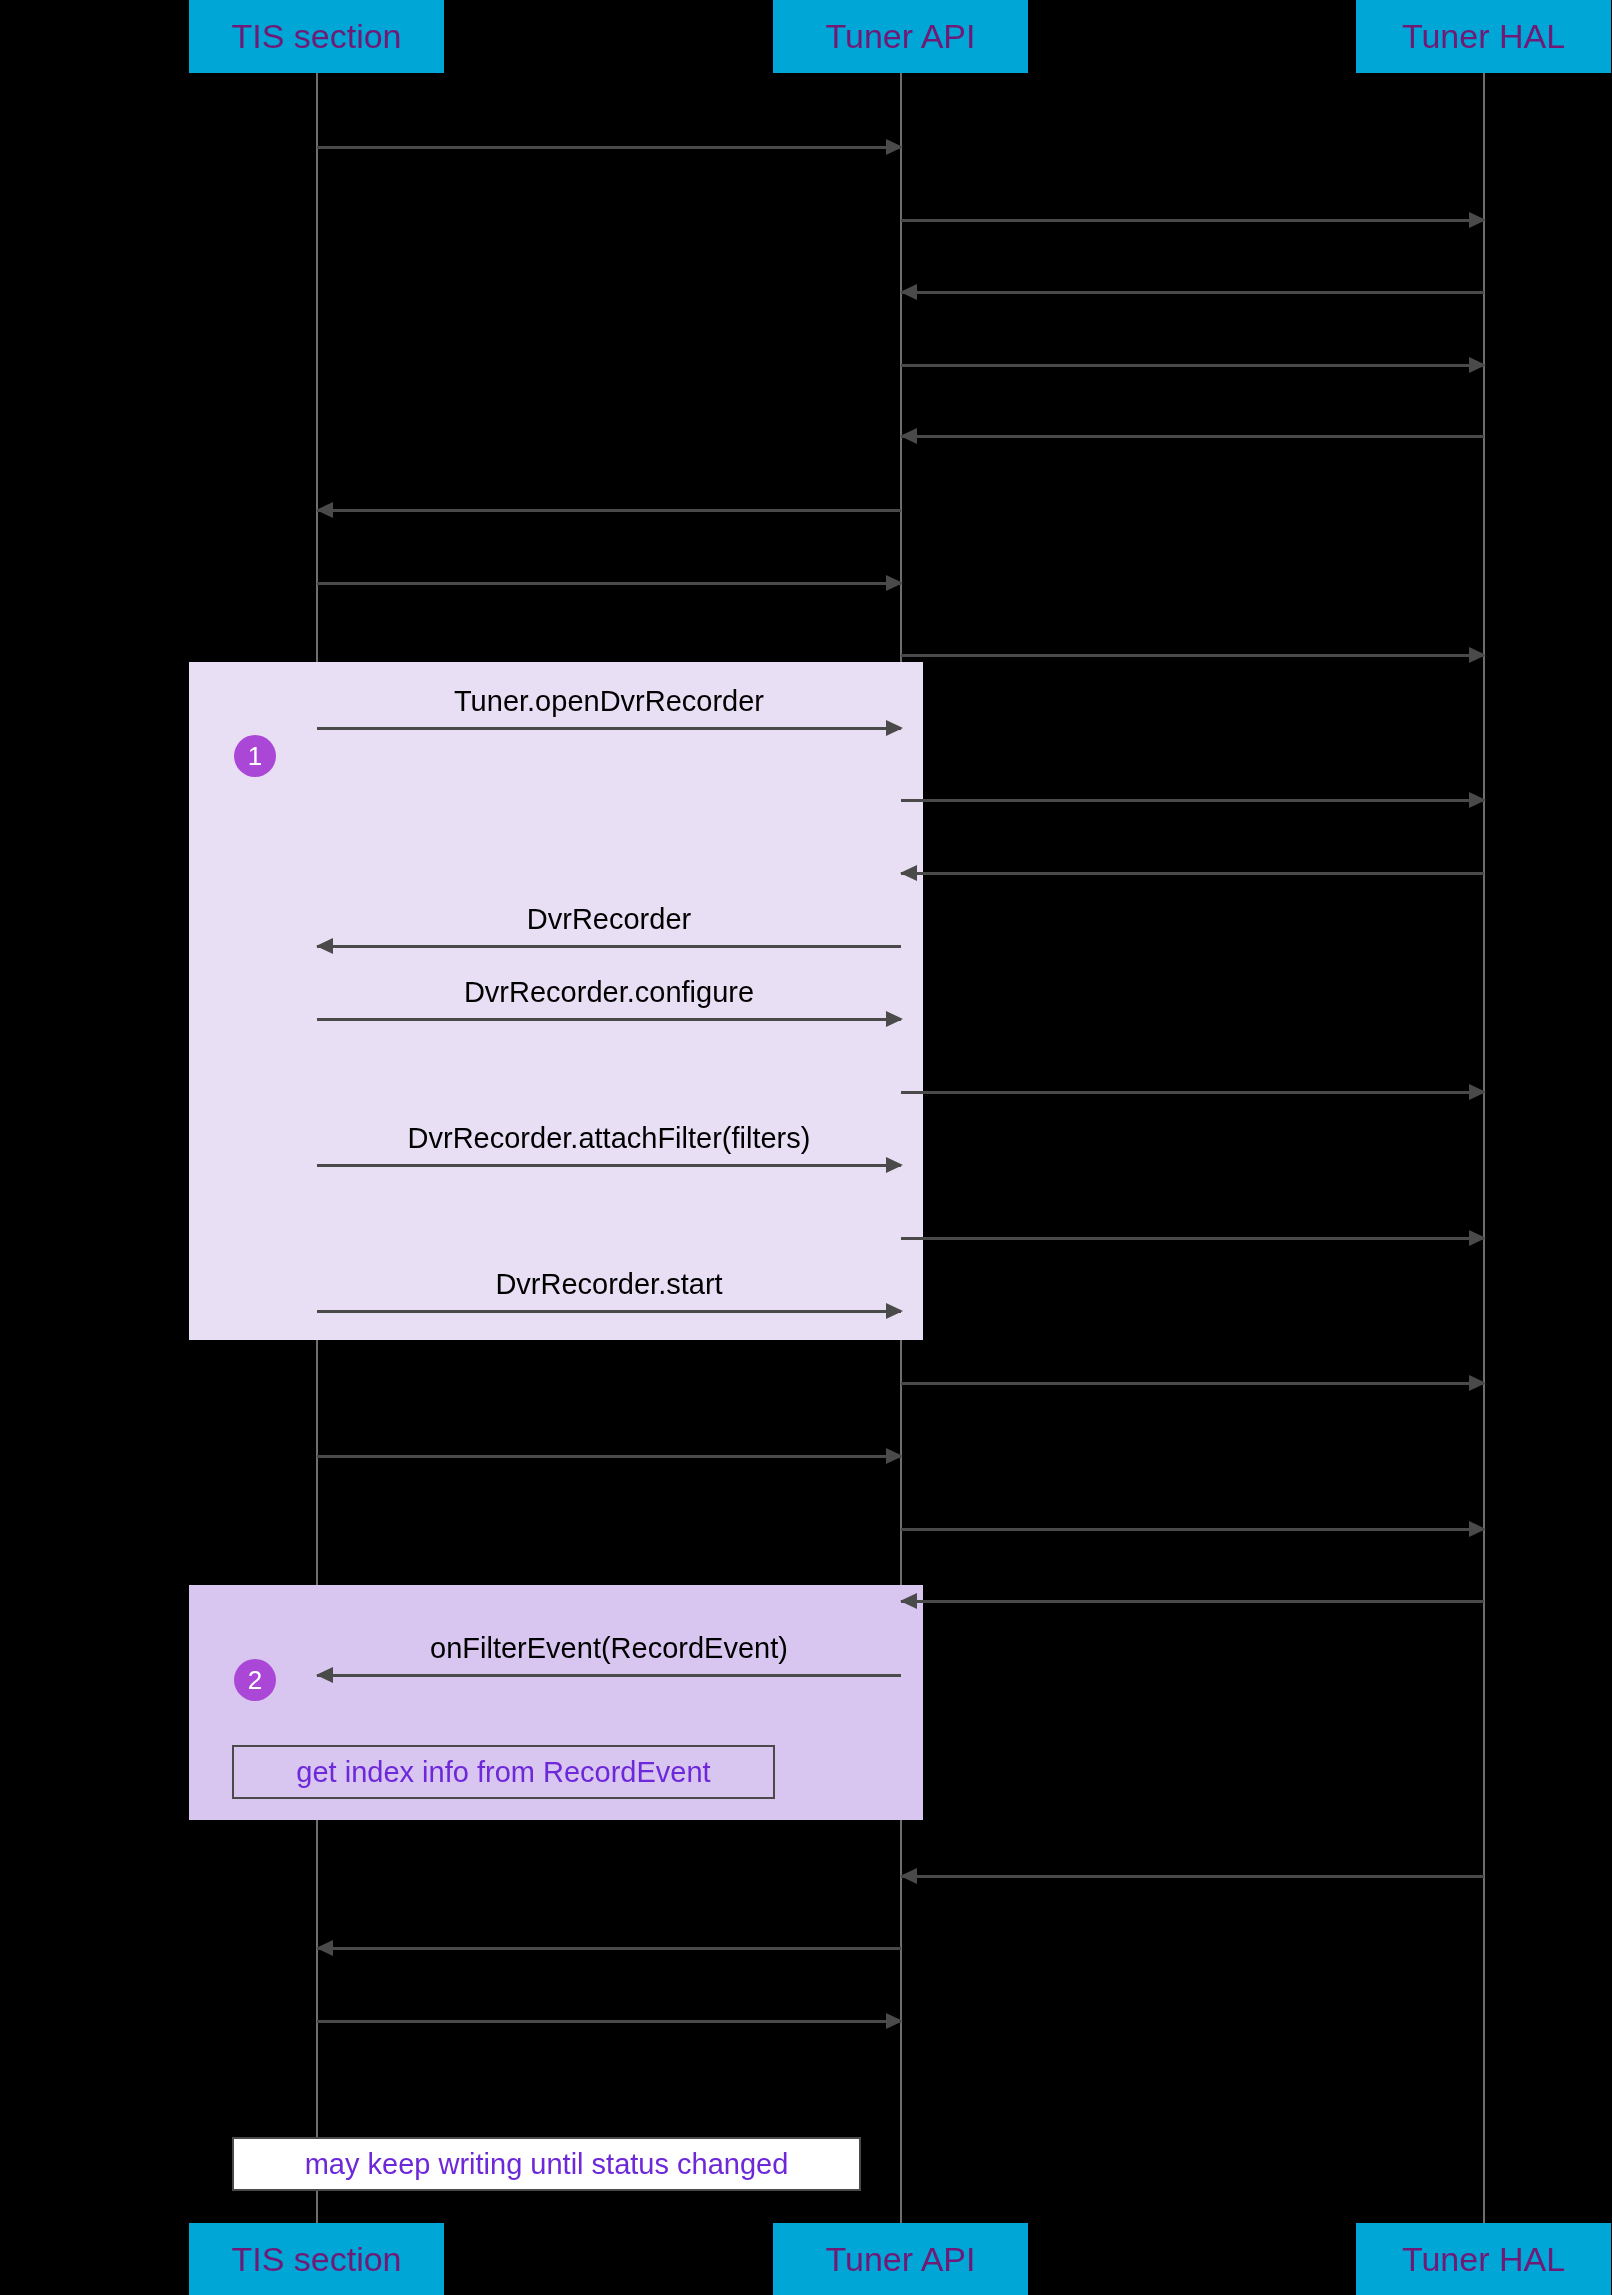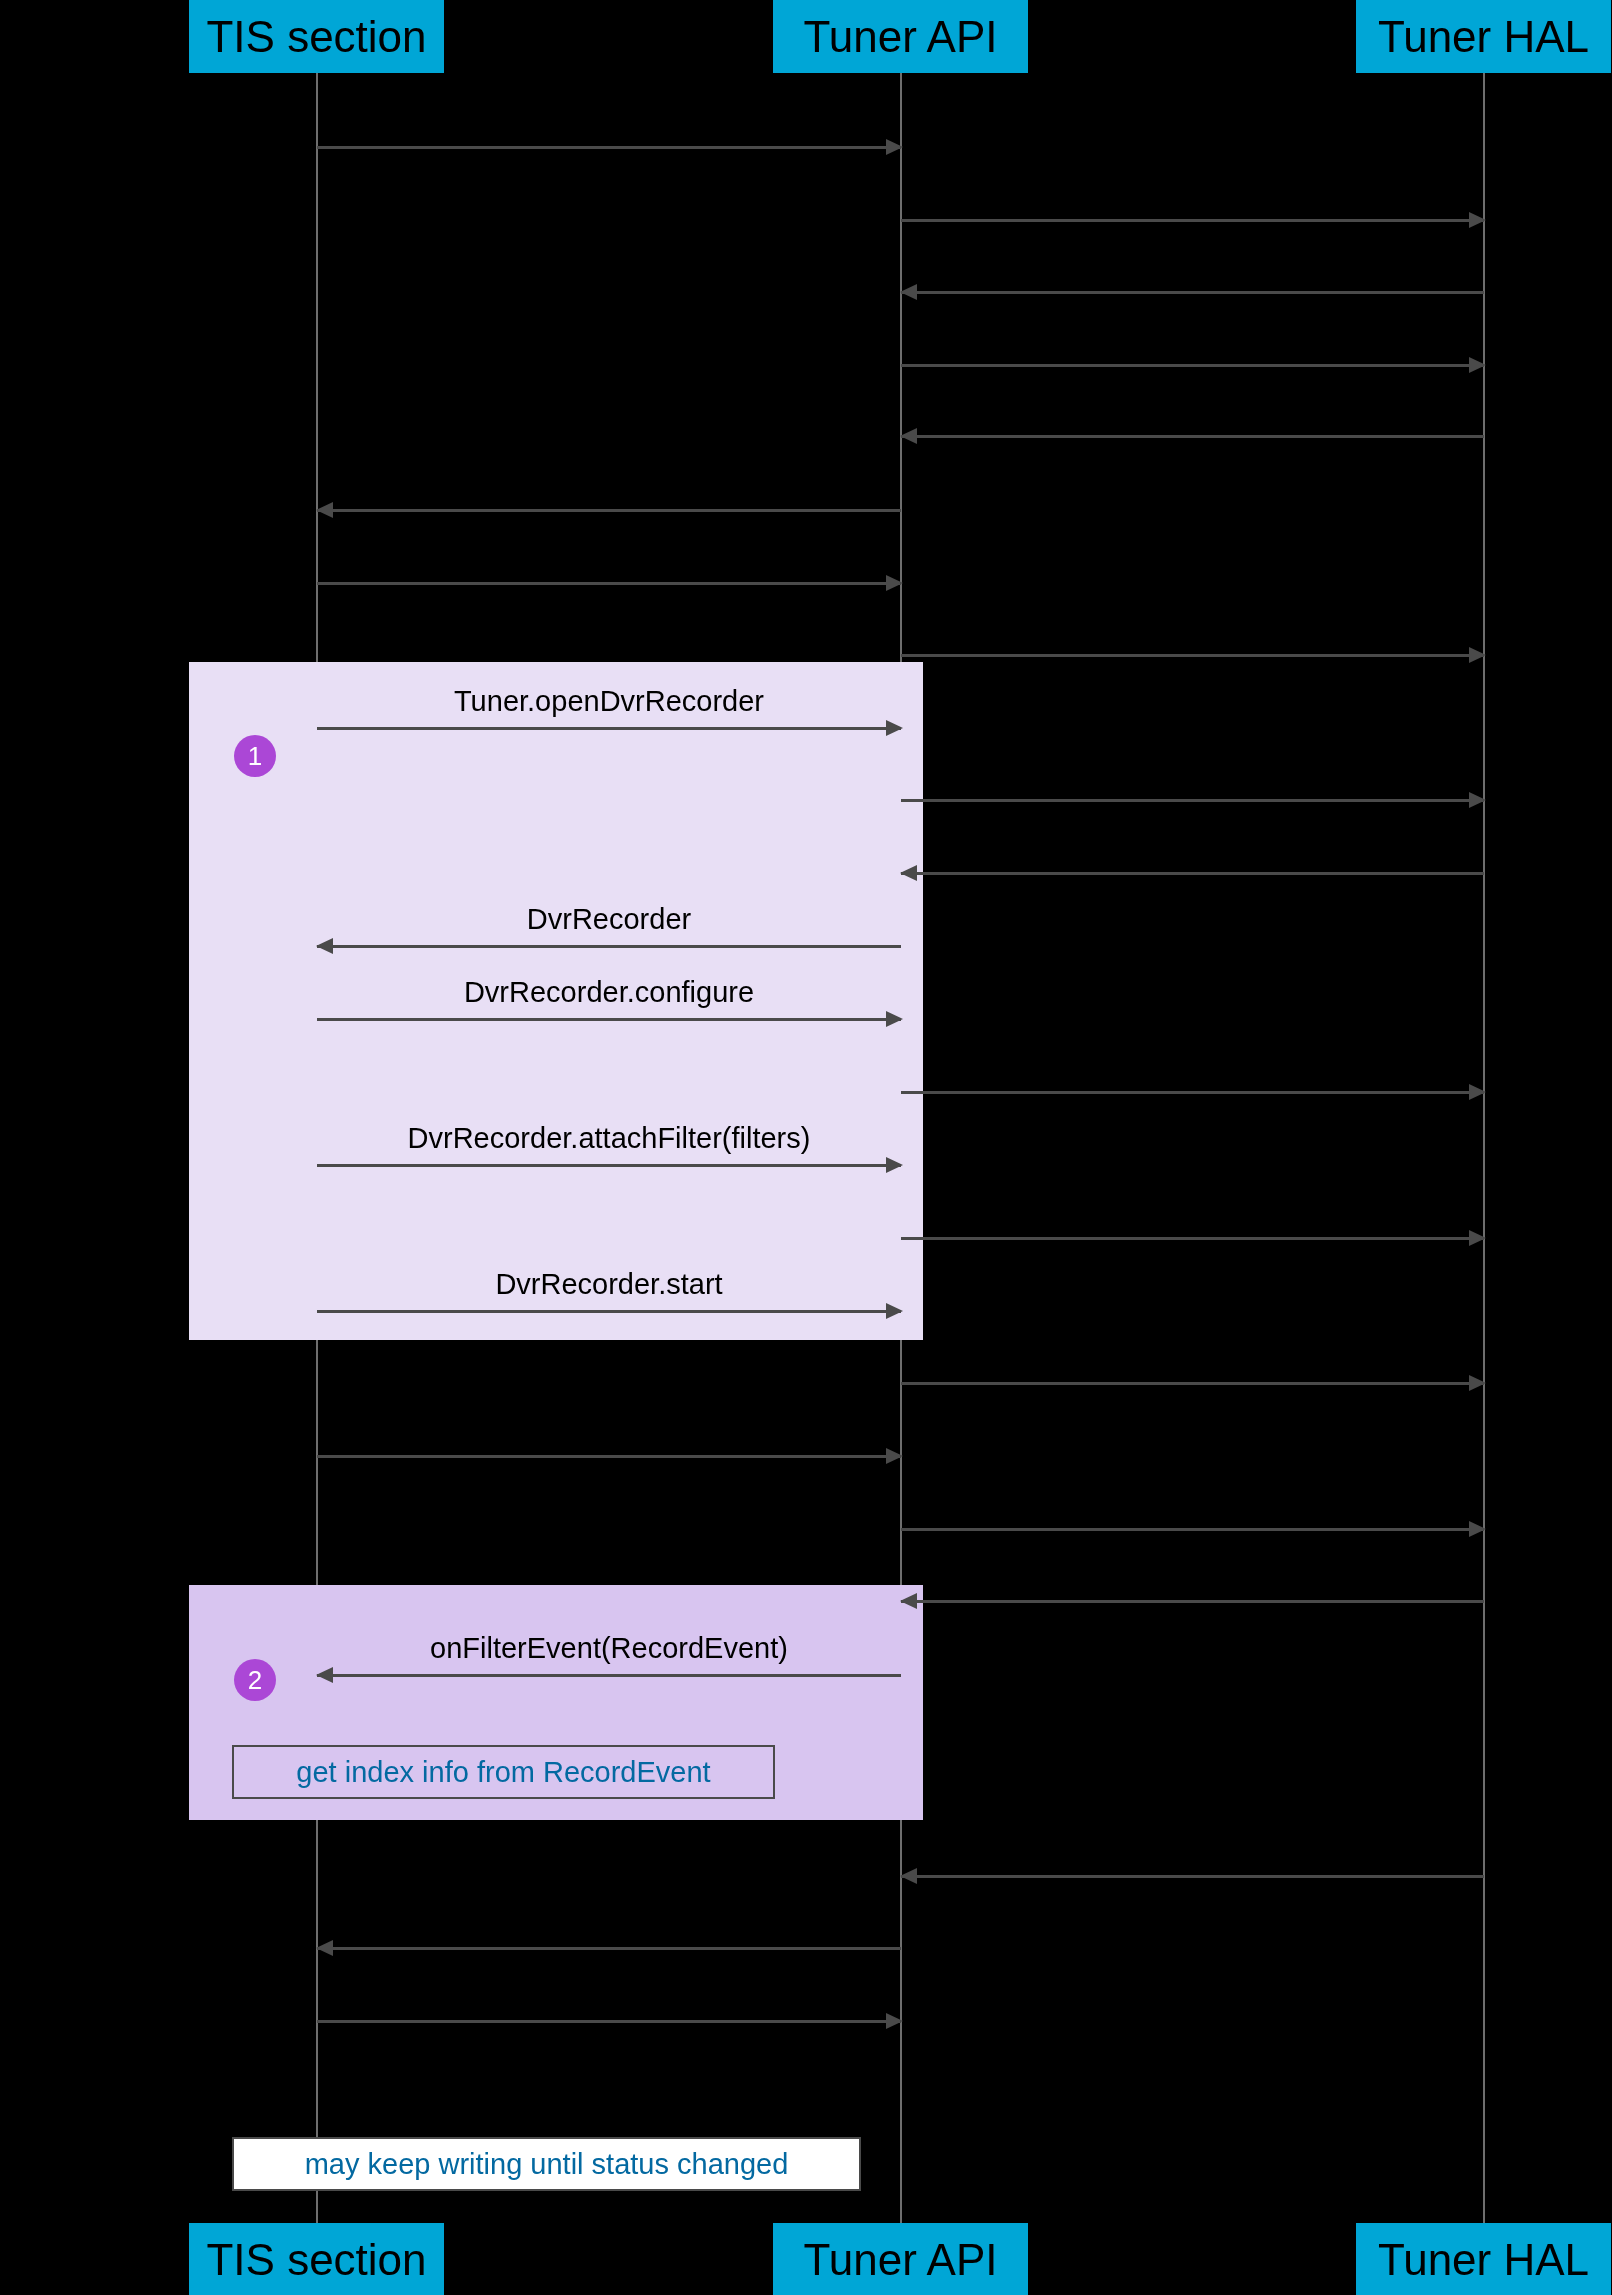--- a/index.html
+++ b/index.html
@@ -12,22 +12,22 @@
     width: 1613px;
     height: 2295px;
     background: #000000;
     font-family: "Liberation Sans", sans-serif;
     overflow: hidden;
   }
   
   .participant {
     position: absolute;
     background: #00A6D6;
-    color: #000000;
-    font-size: 44px;
+    color: #701a75;
+    font-size: 34px;
     display: flex;
     align-items: center;
     justify-content: center;
     box-sizing: border-box;
     white-space: nowrap;
   }
   
   .lifeline {
     position: absolute;
     width: 2.2px;
@@ -95,21 +95,21 @@
     margin-top: 24px;
   }
   
   .note {
     position: absolute;
     box-sizing: border-box;
     border: 2.9px solid #4A4A4A;
     display: flex;
     align-items: center;
     justify-content: center;
-    color: #0369a1;
+    color: #6d28d9;
     font-size: 29px;
     white-space: nowrap;
     padding: 0 10.2px;
   }
   .note.on-group { background: #D8C5F0; }
   .note.on-page  { background: #FFFFFF; margin-top: 41px; }
 </style>
 </head>
 <body>
 

